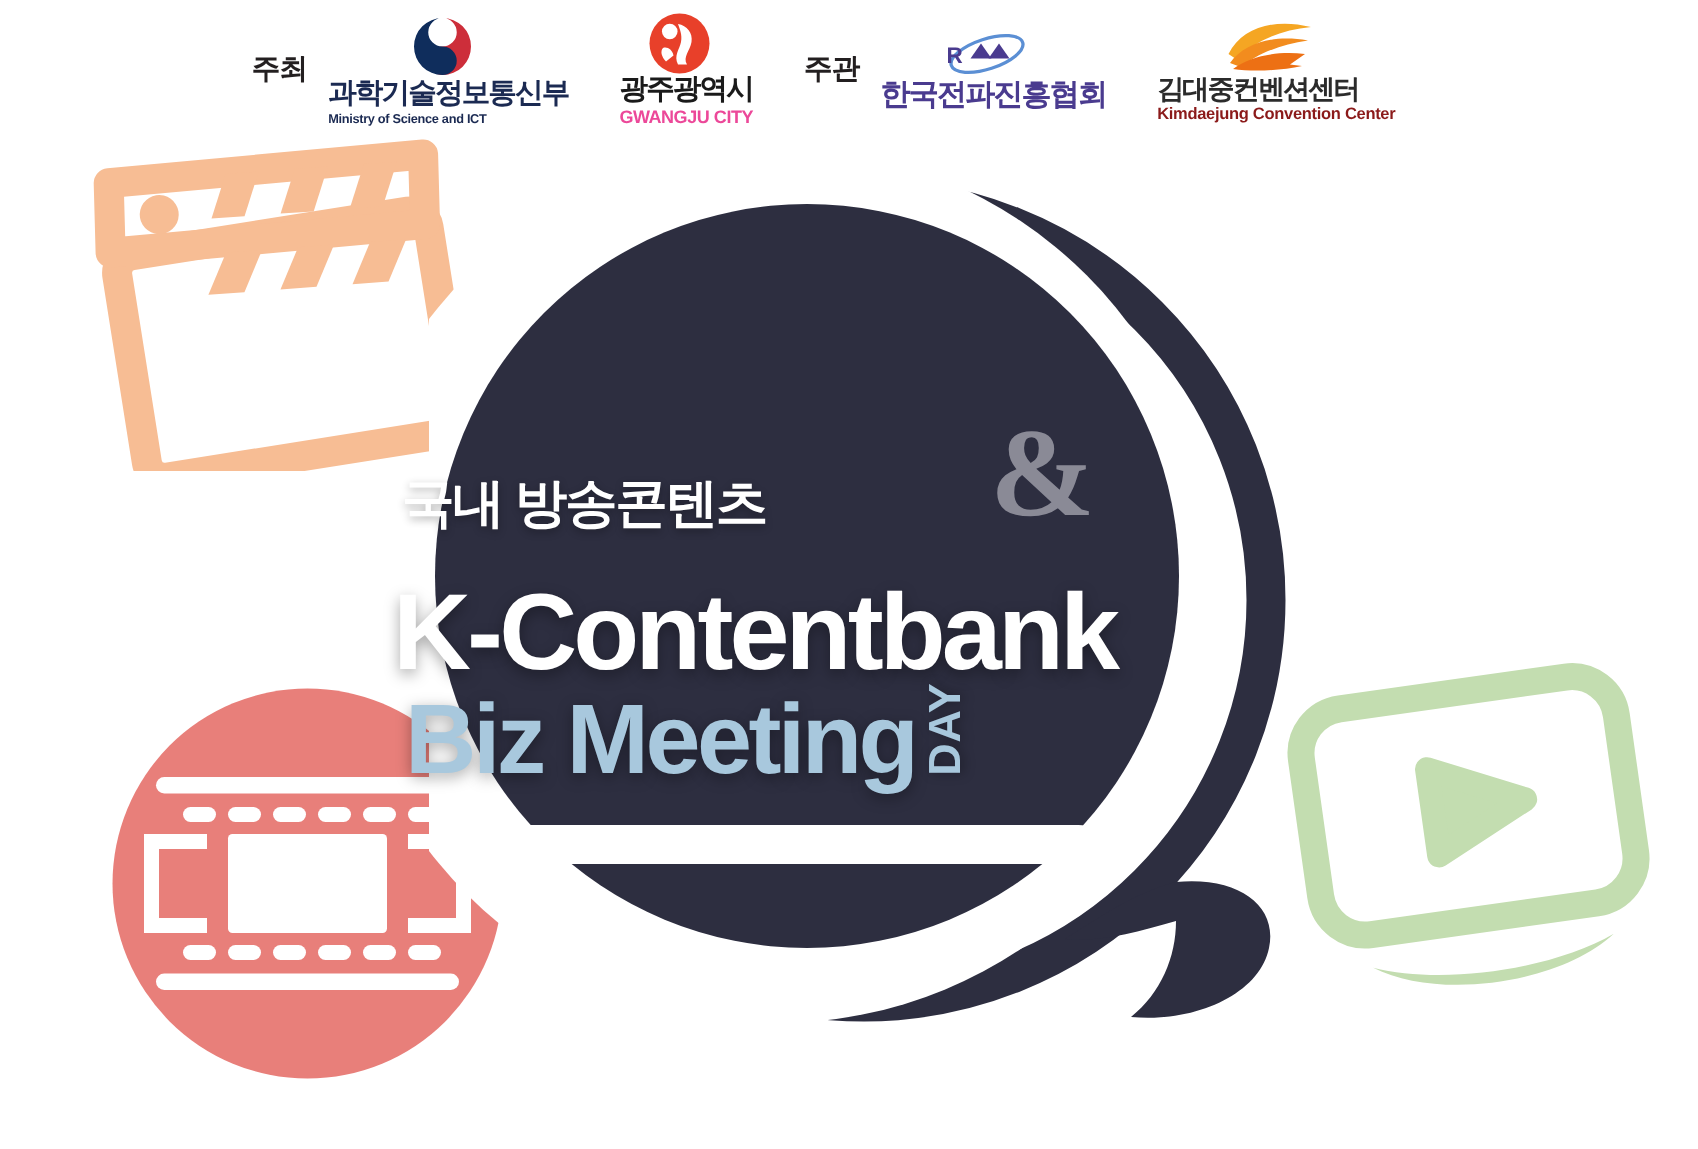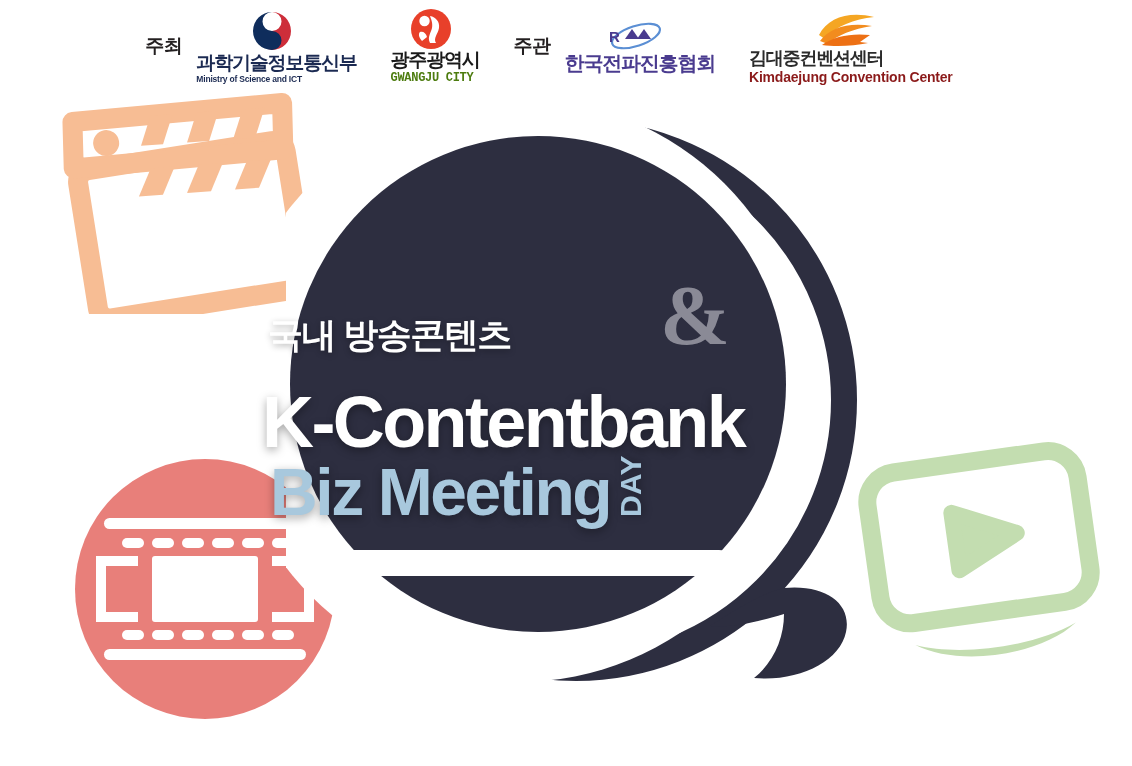--- a/index.html
+++ b/index.html
@@ -68,24 +68,24 @@
   .logo-en {
     font-size: 8.5px;
     font-weight: 700;
     letter-spacing: -0.2px;
     margin-top: 3px;
     white-space: nowrap;
   }
   .msit .logo-ko { color: #1b2a52; }
   .msit .logo-en { color: #1b2a52; }
   .gwangju .logo-ko { color: #1a1a1a; }
-  .gwangju .logo-en { color: #4d7c0f; font-size: 12px; letter-spacing: -0.3px; font-family: Liberation Mono, monospace; }
+  .gwangju .logo-en { color: #ec4899; font-size: 12px; letter-spacing: -0.3px; }
   .rapa .logo-ko { color: #4a3b8f; font-size: 20px; }
   .kdj .logo-ko { color: #2b2b2b; font-size: 18px; }
-  .kdj .logo-en { color: #8b1a1a; font-size: 14px; }
+  .kdj .logo-en { color: #8b1a1a; font-size: 11px; }
 
   
   .clapper {
     position: absolute;
     left: 60px;
     top: 84px;
     width: 268px;
     height: 230px;
     z-index: 1;
   }

